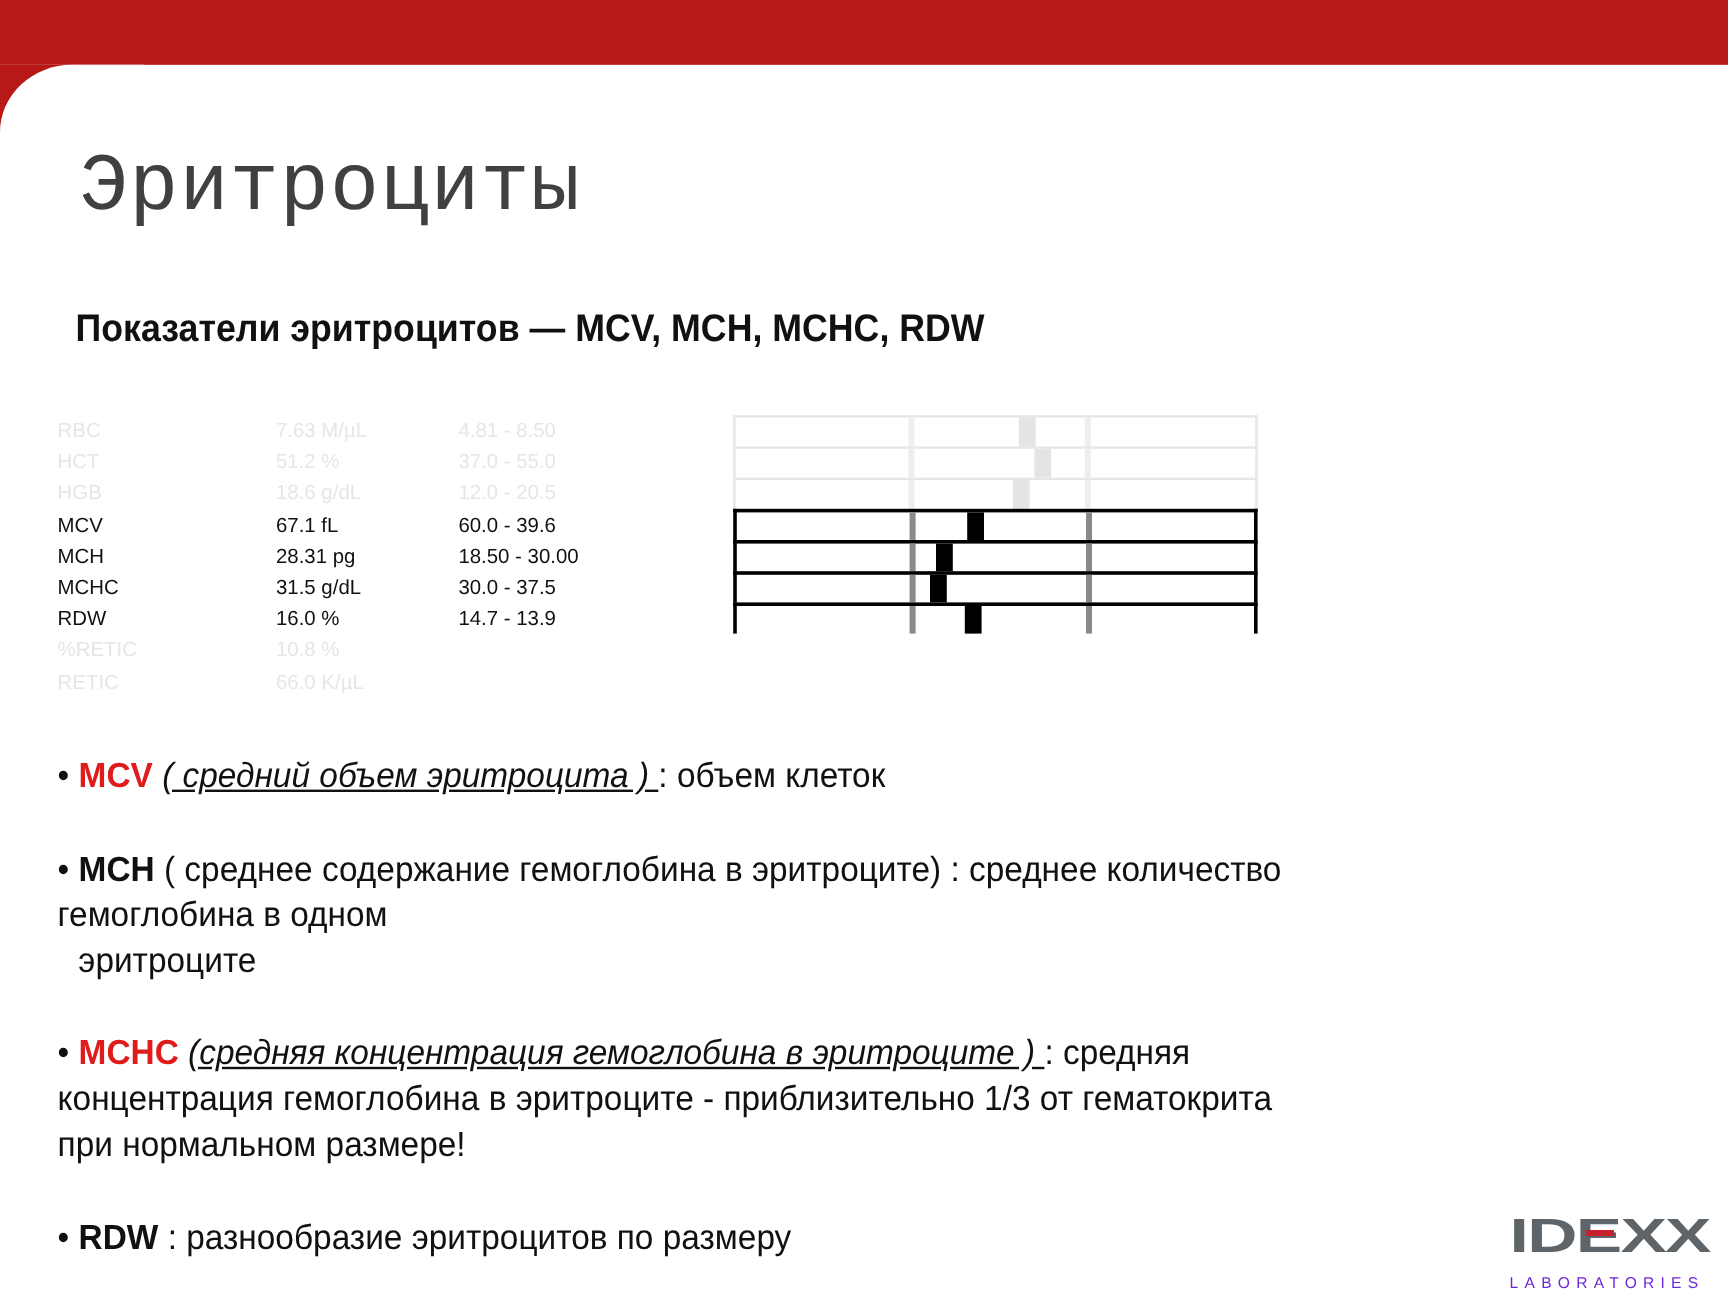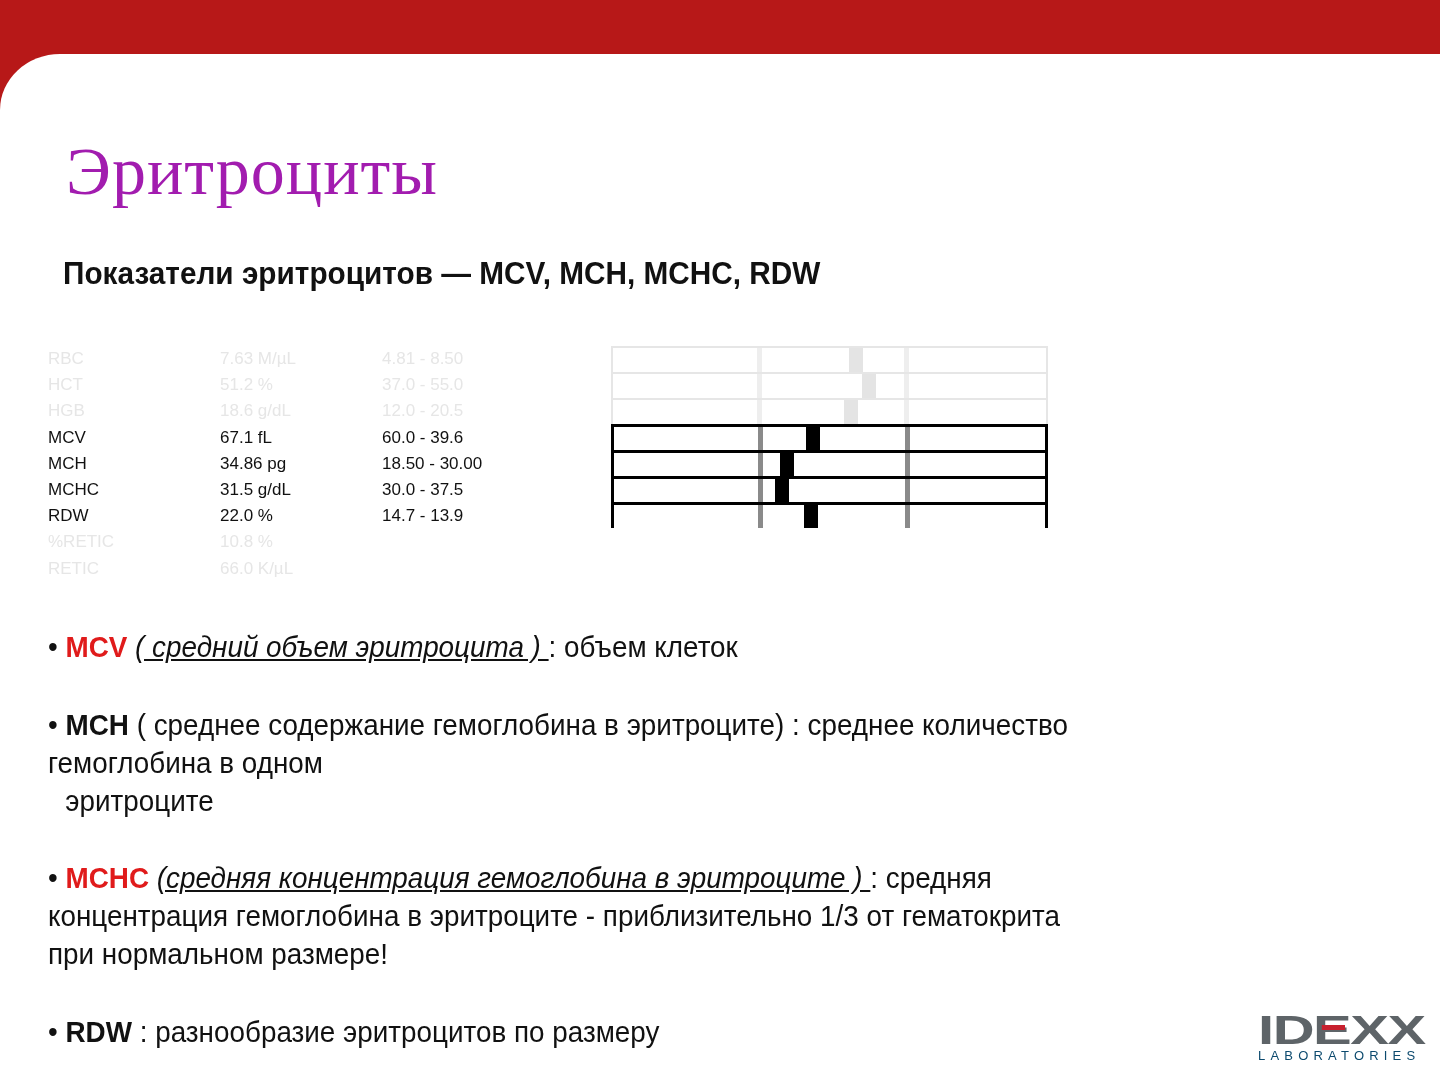--- a/index.html
+++ b/index.html
@@ -14,34 +14,34 @@
     }
     .corner-red {
       position: absolute; left: 0; top: 54px; width: 60px; height: 56px;
       background: #b71818;
     }
     .corner-white {
       position: absolute; left: 0; top: 54px; width: 120px; height: 120px;
       background: #ffffff; border-top-left-radius: 60px 56px;
     }
     .slide-title {
-      position: absolute; left: 66px; top: 132px;
-      font-family: Liberation Serif, serif; font-size: 68px; color: #a21caf;
+      position: absolute; left: 66px; top: 118px;
+      font-family: Liberation Mono, monospace; font-size: 68px; color: #404040;
       letter-spacing: 1px;
     }
     .subtitle {
       position: absolute; left: 63px; top: 255px;
       font-size: 32px; font-weight: bold; color: #111;
       transform: scaleX(0.93); transform-origin: left top;
     }
     .lab-table { position: absolute; left: 48px; top: 346px; }
     .lab-row { position: relative; height: 26.2px; font-size: 17px; line-height: 26px; }
     .lab-row span { position: absolute; top: 0; white-space: nowrap; }
     .lab-row .c-name { left: 0; }
-    .lab-row .c-val { left: 172px; }
+    .lab-row .c-val { left: 182px; }
     .lab-row .c-range { left: 334px; }
     .lab-row.faded { color: #e6e6e6; }
     .lab-row.active { color: #111; }
 
     .chart { position: absolute; left: 611px; top: 346px; width: 437px; height: 181px; }
     .chart-row { position: absolute; left: 0; width: 437px; height: 26px; box-sizing: border-box; }
     .chart-row.faded { border: 2px solid #e6e6e6; border-bottom: none; }
     .chart-row.active { border-top: 3px solid #000; border-left: 3px solid #000; border-right: 3px solid #000; }
     .vline { position: absolute; top: 0; width: 5px; height: 100%; }
     .chart-row.faded .vline { background: #eeeeee; }
@@ -60,21 +60,21 @@
     .b2 .indent { padding-left: 18px; }
     .b3 { position: absolute; top: 231px; }
     .b4 { position: absolute: top: 385px; }
     .b4 { position: absolute; top: 385px; }
 
     .logo { position: absolute; left: 1258px; top: 1012px; width: 172px; }
     .logo-mark { font-size: 40px; font-weight: bold; color: #5e6468; letter-spacing: -1px; line-height: 36px;
       transform: scaleX(1.45); transform-origin: left top; }
     .logo-mark .e { color: #5e6468; position: relative; }
     .logo-mark .e::after { content: ""; position: absolute; left: 6px; right: 4px; top: 17px; height: 5px; background: #c8202e; }
-    .logo-sub { font-size: 13px; color: #0c4a6e; letter-spacing: 5.2px; margin-top: 0; }
+    .logo-sub { font-size: 13px; color: #6d28d9; letter-spacing: 5.2px; margin-top: 13px; }
   </style>
 </head>
 <body>
 
 <div class="top-band"></div>
 <div class="corner-red"></div>
 <div class="corner-white"></div>
 
 <div class="slide-title">Эритроциты</div>
 <div class="subtitle">Показатели эритроцитов  — MCV, MCH, MCHC, RDW</div>
@@ -95,31 +95,31 @@
     <span class="c-val">18.6 g/dL</span>
     <span class="c-range">12.0 - 20.5</span>
   </div>
   <div class="lab-row active">
     <span class="c-name">MCV</span>
     <span class="c-val">67.1 fL</span>
     <span class="c-range">60.0 - 39.6</span>
   </div>
   <div class="lab-row active">
     <span class="c-name">MCH</span>
-    <span class="c-val">34.86 pg</span>
+    <span class="c-val">28.31 pg</span>
     <span class="c-range">18.50 - 30.00</span>
   </div>
   <div class="lab-row active">
     <span class="c-name">MCHC</span>
     <span class="c-val">31.5 g/dL</span>
     <span class="c-range">30.0 - 37.5</span>
   </div>
   <div class="lab-row active">
     <span class="c-name">RDW</span>
-    <span class="c-val">22.0 %</span>
+    <span class="c-val">16.0 %</span>
     <span class="c-range">14.7 - 13.9</span>
   </div>
   <div class="lab-row faded">
     <span class="c-name">%RETIC</span>
     <span class="c-val">10.8 %</span>
     <span class="c-range"></span>
   </div>
   <div class="lab-row faded">
     <span class="c-name">RETIC</span>
     <span class="c-val">66.0 K/µL</span>

